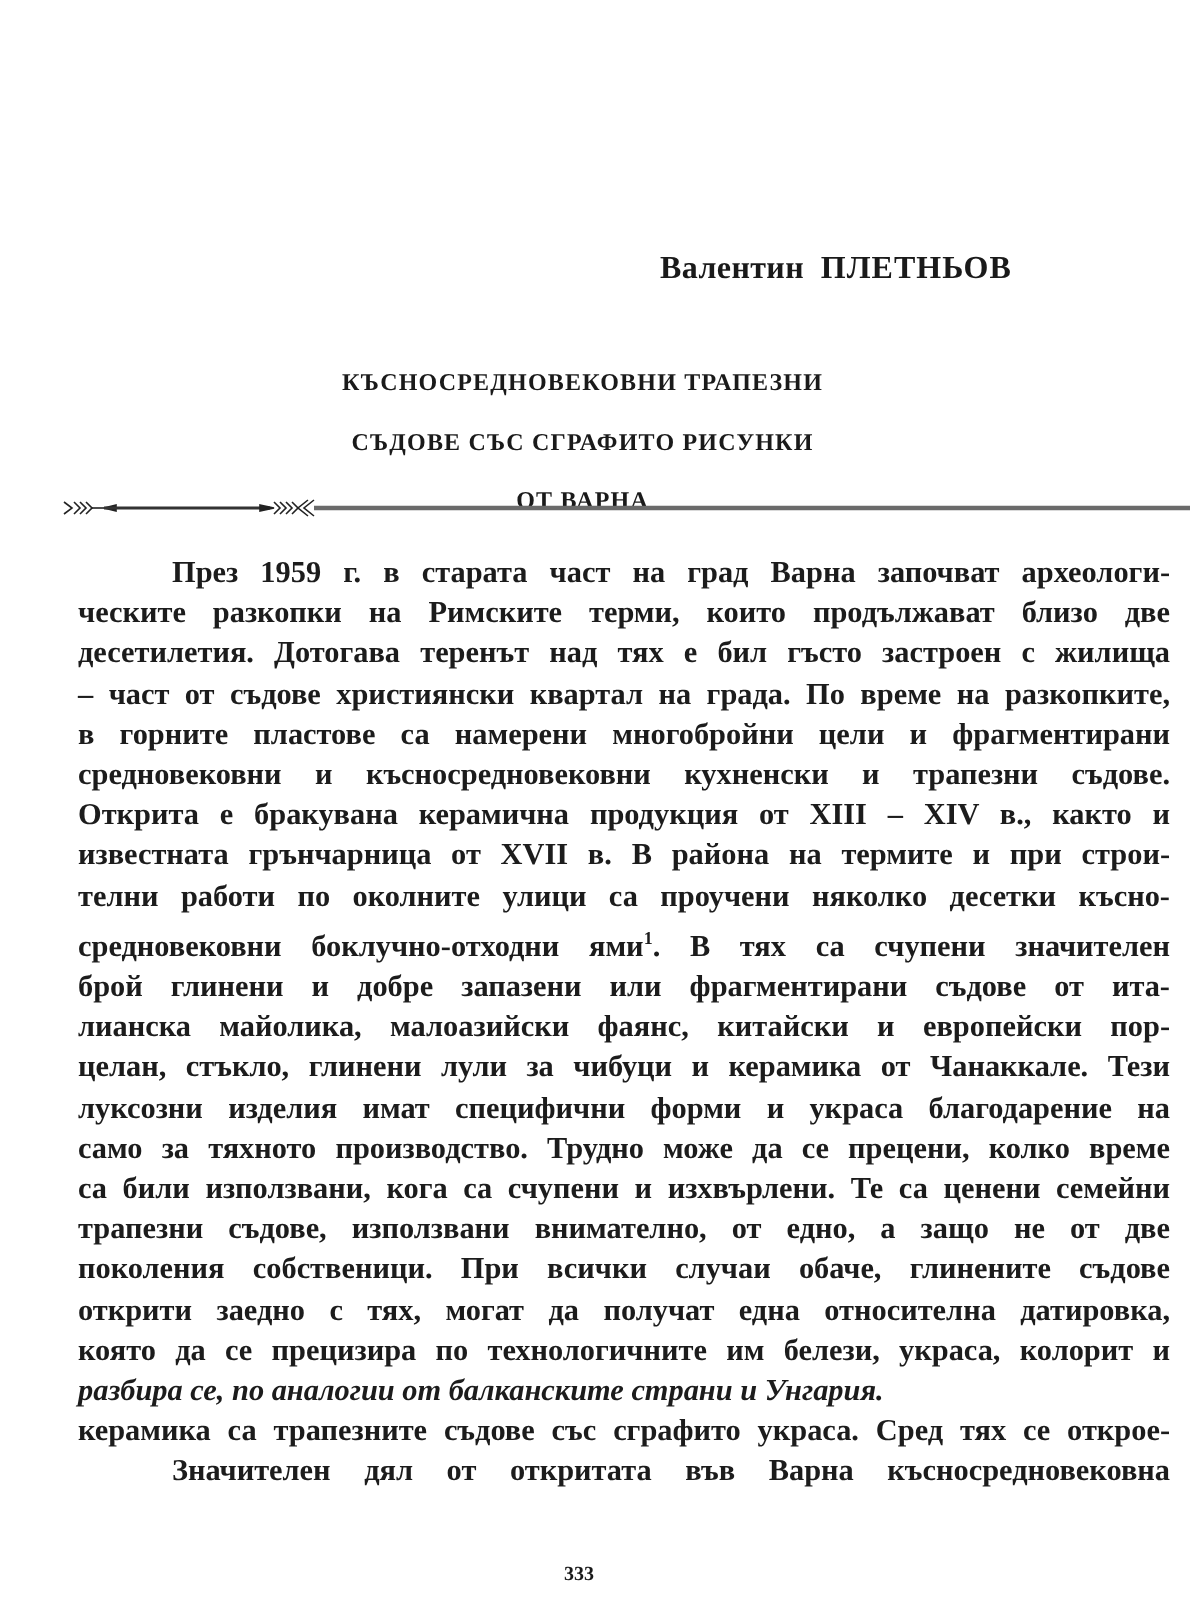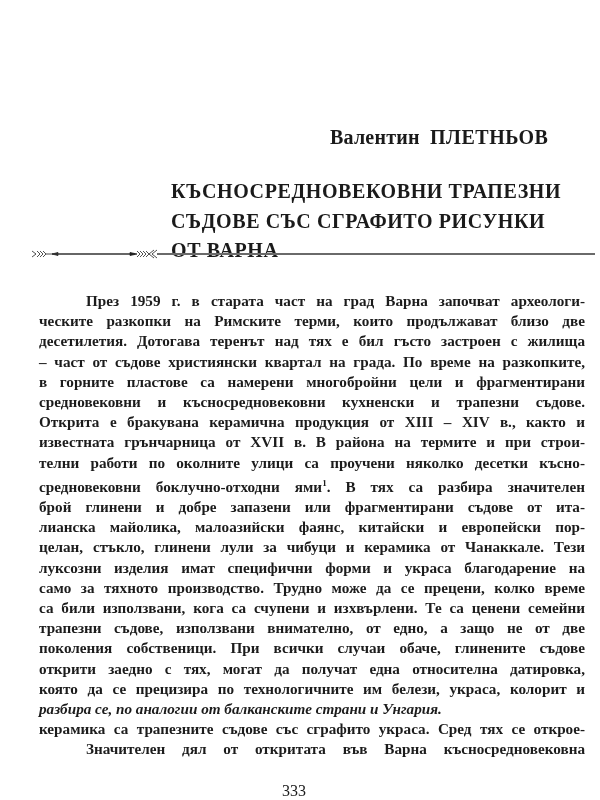--- a/index.html
+++ b/index.html
@@ -5,47 +5,47 @@
   html, body { margin: 0; padding: 0; }
   body {
     width: 600px; height: 800px; overflow: hidden;
     background: #ffffff;
     font-family: "Liberation Serif", "DejaVu Serif", serif;
     color: #1a1a1a;
     position: relative;
   }
   .author {
     position: absolute; left: 330px; top: 126px;
-    font-size: 20px; font-weight: bold; letter-spacing: 0.2px;
+    font-size: 16px; font-weight: bold; letter-spacing: 0.2px;
   }
   .author .surname { letter-spacing: 0.5px; }
   .title {
     position: absolute; left: 171px; top: 177px;
-    font-size: 20px; font-weight: bold; line-height: 29.5px;
-    letter-spacing: 0.6px; white-space: nowrap;
+    font-size: 12px; font-weight: bold; line-height: 29.5px;
+    letter-spacing: 0.6px; white-space: nowrap; text-align: center;
   }
   .title div { margin: 0; }
   .rule {
     position: absolute; left: 30px; top: 247px; width: 565px; height: 14px;
   }
   .rule svg { display: block; }
   .body-text {
-    position: absolute; left: 39px; top: 291px; width: 546px;
+    position: absolute; left: 39px; top: 277px; width: 546px;
     font-size: 15.2px; font-weight: bold; line-height: 20.2px;
     text-align: justify; color: #1c1c1c;
   }
   .body-text .line {
     display: block; white-space: nowrap;
     text-align-last: justify; text-align: justify;
   }
   .body-text .line.last { text-align-last: left; font-style: italic; }
   .body-text .line.indent { padding-left: 47px; }
   .page-number {
     position: absolute; left: 282px; top: 782px;
-    font-size: 16px; font-weight: normal;
+    font-size: 10px; font-weight: bold;
   }
   sup { font-size: 9px; vertical-align: 6px; }
 </style>
 </head>
 <body>
 
 <div class="author">
   <span>Валентин</span>&nbsp;
   <span class="surname">ПЛЕТНЬОВ</span>
 </div>
@@ -81,21 +81,21 @@
 <div class="body-text">
   <span class="line indent">През 1959 г. в старата част на град Варна започват археологи-</span>
   <span class="line">ческите разкопки на Римските терми, които продължават близо две</span>
   <span class="line">десетилетия. Дотогава теренът над тях е бил гъсто застроен с жилища</span>
   <span class="line">– част от съдове християнски квартал на града. По време на разкопките,</span>
   <span class="line">в горните пластове са намерени многобройни цели и фрагментирани</span>
   <span class="line">средновековни и късносредновековни кухненски и трапезни съдове.</span>
   <span class="line">Открита е бракувана керамична продукция от XIII – XIV в., както и</span>
   <span class="line">известната грънчарница от XVII в. В района на термите и при строи-</span>
   <span class="line">телни работи по околните улици са проучени няколко десетки късно-</span>
-  <span class="line"><span>средновековни боклучно-отходни ями</span><sup>1</sup><span>. В тях са разбира значителен</span></span>
+  <span class="line"><span>средновековни боклучно-отходни ями</span><sup>1</sup><span>. В тях са счупени значителен</span></span>
   <span class="line">брой глинени и добре запазени или фрагментирани съдове от ита-</span>
   <span class="line">лианска майолика, малоазийски фаянс, китайски и европейски пор-</span>
   <span class="line">целан, стъкло, глинени лули за чибуци и керамика от Чанаккале. Тези</span>
   <span class="line">луксозни изделия имат специфични форми и украса благодарение на</span>
   <span class="line">само за тяхното производство. Трудно може да се прецени, колко време</span>
   <span class="line">са били използвани, кога са счупени и изхвърлени. Те са ценени семейни</span>
   <span class="line">трапезни съдове, използвани внимателно, от едно, а защо не от две</span>
   <span class="line">поколения собственици. При всички случаи обаче, глинените съдове</span>
   <span class="line">открити заедно с тях, могат да получат една относителна датировка,</span>
   <span class="line">която да се прецизира по технологичните им белези, украса, колорит и</span>

